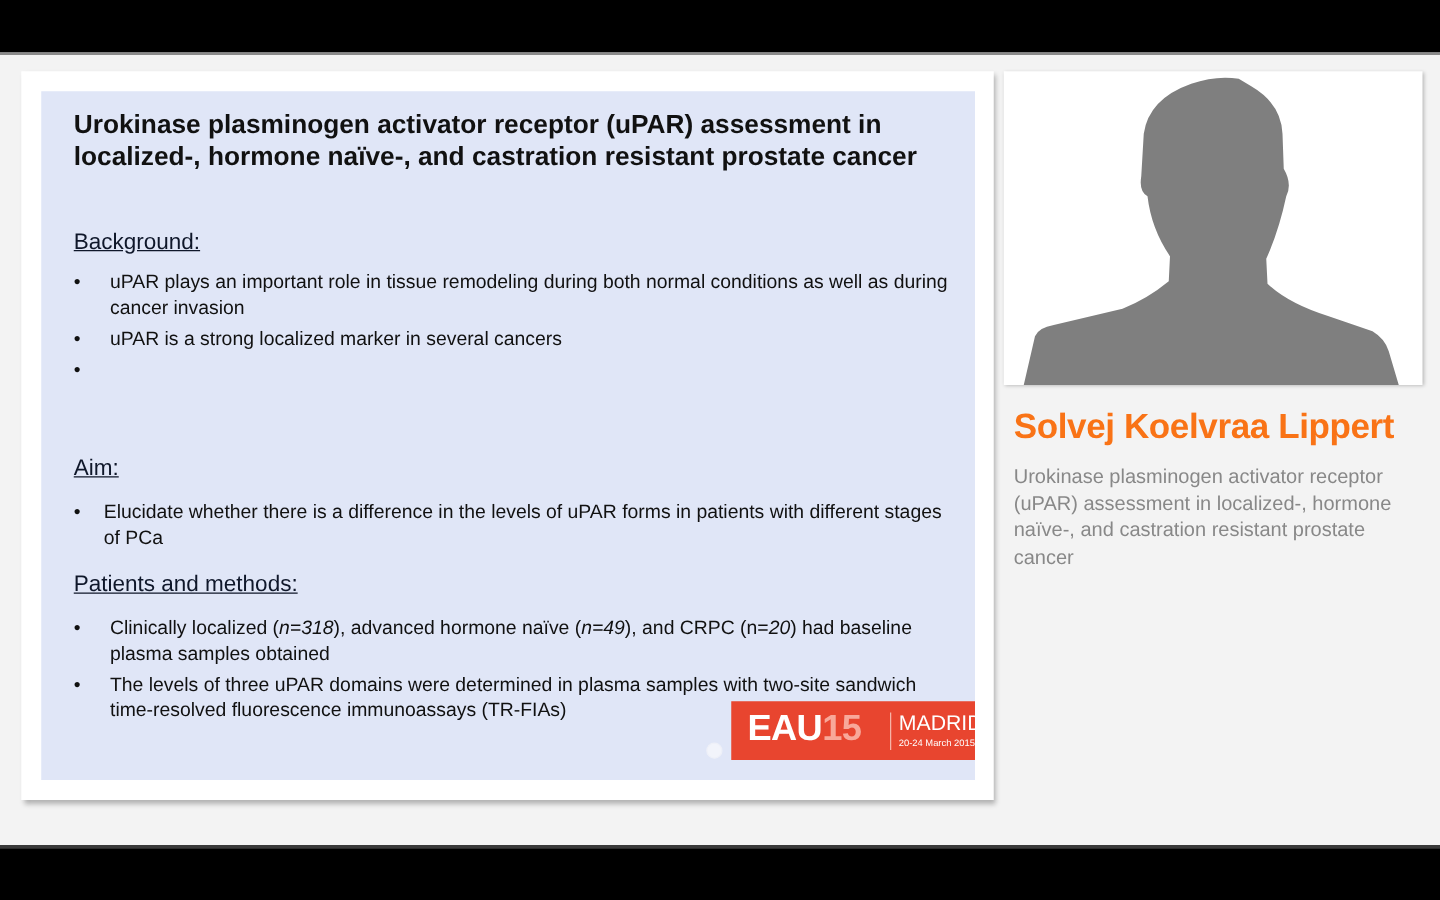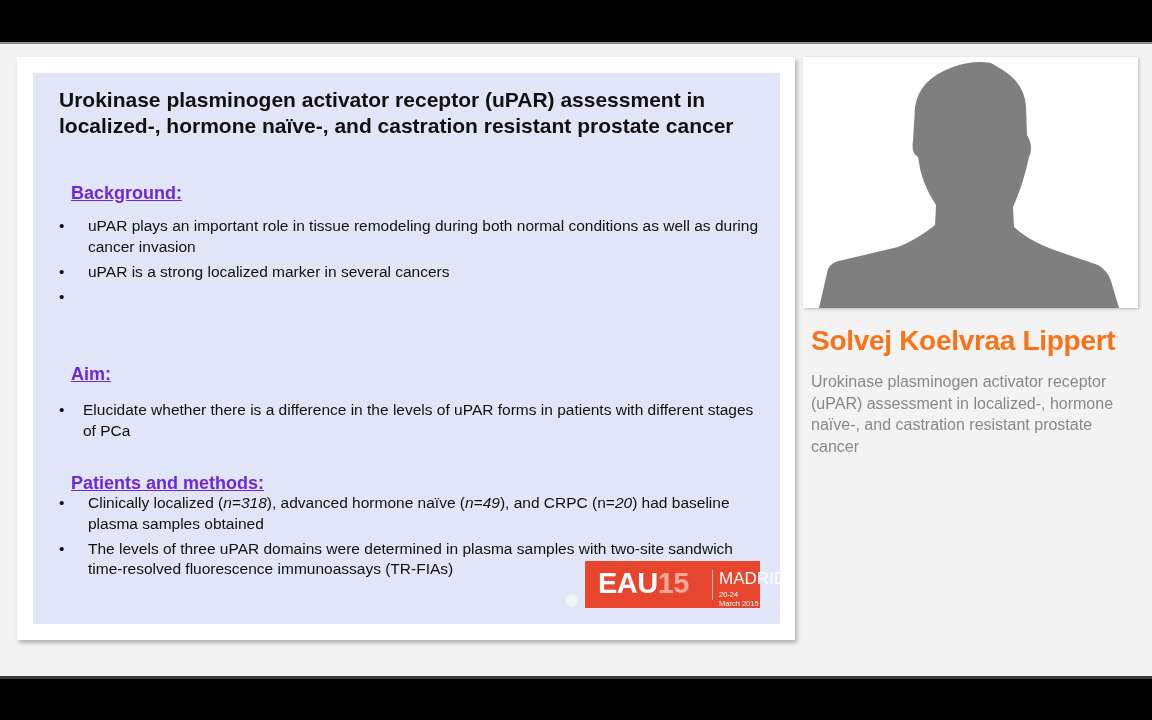--- a/index.html
+++ b/index.html
@@ -4,26 +4,26 @@
 <style>
   html, body { margin:0; padding:0; }
   body { width:1152px; height:720px; background:#000; position:relative; overflow:hidden; font-family:"Liberation Sans", sans-serif; }
   .top-bar { position:absolute; left:0; top:0; width:1152px; height:42px; background:#000; }
   .stage { position:absolute; left:0; top:42px; width:1152px; height:634px; background:#f3f3f3; border-top:2px solid #8a8a8a; box-sizing:border-box; }
   .bottom-bar { position:absolute; left:0; top:676px; width:1152px; height:44px; background:#000; border-top:3px solid #3a3a3a; box-sizing:border-box; }
 
   .slide-card { position:absolute; left:17px; top:57px; width:778px; height:583px; background:#fff; box-shadow:2px 3px 4px rgba(0,0,0,0.28); }
   .slide { position:absolute; left:16px; top:16px; width:747px; height:551px; background:#e0e6f7; }
   .slide-title { position:absolute; left:26px; top:14px; width:700px; font-weight:bold; font-size:21px; line-height:26px; color:#111; }
-  .section-h { position:absolute; left:38px; font-weight:bold; font-size:18px; color:#6d28d9; text-decoration:underline; }
+  .section-h { position:absolute; left:26px; font-weight:normal; font-size:18px; color:#0f172a; text-decoration:underline; }
   .bullets { position:absolute; left:26px; width:710px; margin:0; padding:0; list-style:none; font-size:15.5px; line-height:20.5px; color:#111; }
   .bullets li { position:relative; padding-left:29px; margin-bottom:4.5px; }
   .bullets li .dot { position:absolute; left:0; top:0; }
   .bullets.aim li { padding-left:24px; }
-  .logo { position:absolute; left:552px; top:488px; width:175px; height:47px; background:#e8452f; color:#fff; }
+  .logo { position:absolute; left:552px; top:488px; width:195px; height:47px; background:#e8452f; color:#fff; }
   .logo .eau { position:absolute; left:13px; top:6px; font-size:29px; font-weight:bold; letter-spacing:-0.5px; }
   .logo .num { color:#f8a89a; }
   .logo .sep { position:absolute; left:127px; top:9px; width:1px; height:30px; background:#f6b3a7; }
   .logo .city { position:absolute; left:134px; top:8px; font-size:17px; }
   .logo .date { position:absolute; left:134px; top:29px; font-size:7.5px; }
   .cc-icon { position:absolute; left:532px; top:521px; width:11px; height:11px; border-radius:50%; background:#f2f4fb; border:1px solid #eef0f8; }
 
   .photo-card { position:absolute; left:803px; top:57px; width:335px; height:251px; background:#fff; box-shadow:1px 1px 3px rgba(0,0,0,0.25); overflow:hidden; }
   .speaker-name { position:absolute; left:811px; top:325px; font-size:28px; font-weight:bold; color:#f97316; letter-spacing:-0.3px; }
   .speaker-desc { position:absolute; left:811px; top:371px; width:320px; font-size:16px; line-height:21.7px; color:#888; }
@@ -45,21 +45,21 @@
       <li><span class="dot">•</span><span>uPAR plays an important role in tissue remodeling during both normal conditions as well as during cancer invasion</span></li>
       <li><span class="dot">•</span><span>uPAR is a strong localized marker in several cancers</span></li>
       <li><span class="dot">•</span></li>
     </ul>
 
     <div class="section-h" style="top:291px;">Aim:</div>
     <ul class="bullets aim" style="top:327px;">
       <li><span class="dot">•</span><span>Elucidate whether there is a difference in the levels of uPAR forms in patients with different stages of PCa</span></li>
     </ul>
 
-    <div class="section-h" style="top:384px;margin-top:16px;">Patients and methods:</div>
+    <div class="section-h" style="top:384px;">Patients and methods:</div>
     <ul class="bullets" style="top:420px;">
       <li><span class="dot">•</span><span>Clinically localized (</span><i>n=318</i><span>), advanced hormone naïve (</span><i>n=49</i><span>), and CRPC (n=</span><i>20</i><span>) had baseline plasma samples obtained</span></li>
       <li><span class="dot">•</span><span>The levels of three uPAR domains were determined in plasma samples with two-site sandwich time-resolved fluorescence immunoassays (TR-FIAs)</span></li>
     </ul>
 
     <div class="cc-icon"></div>
     <div class="logo">
       <div class="eau"><span>EAU</span><span class="num">15</span></div>
       <div class="sep"></div>
       <div class="city">MADRID</div>

